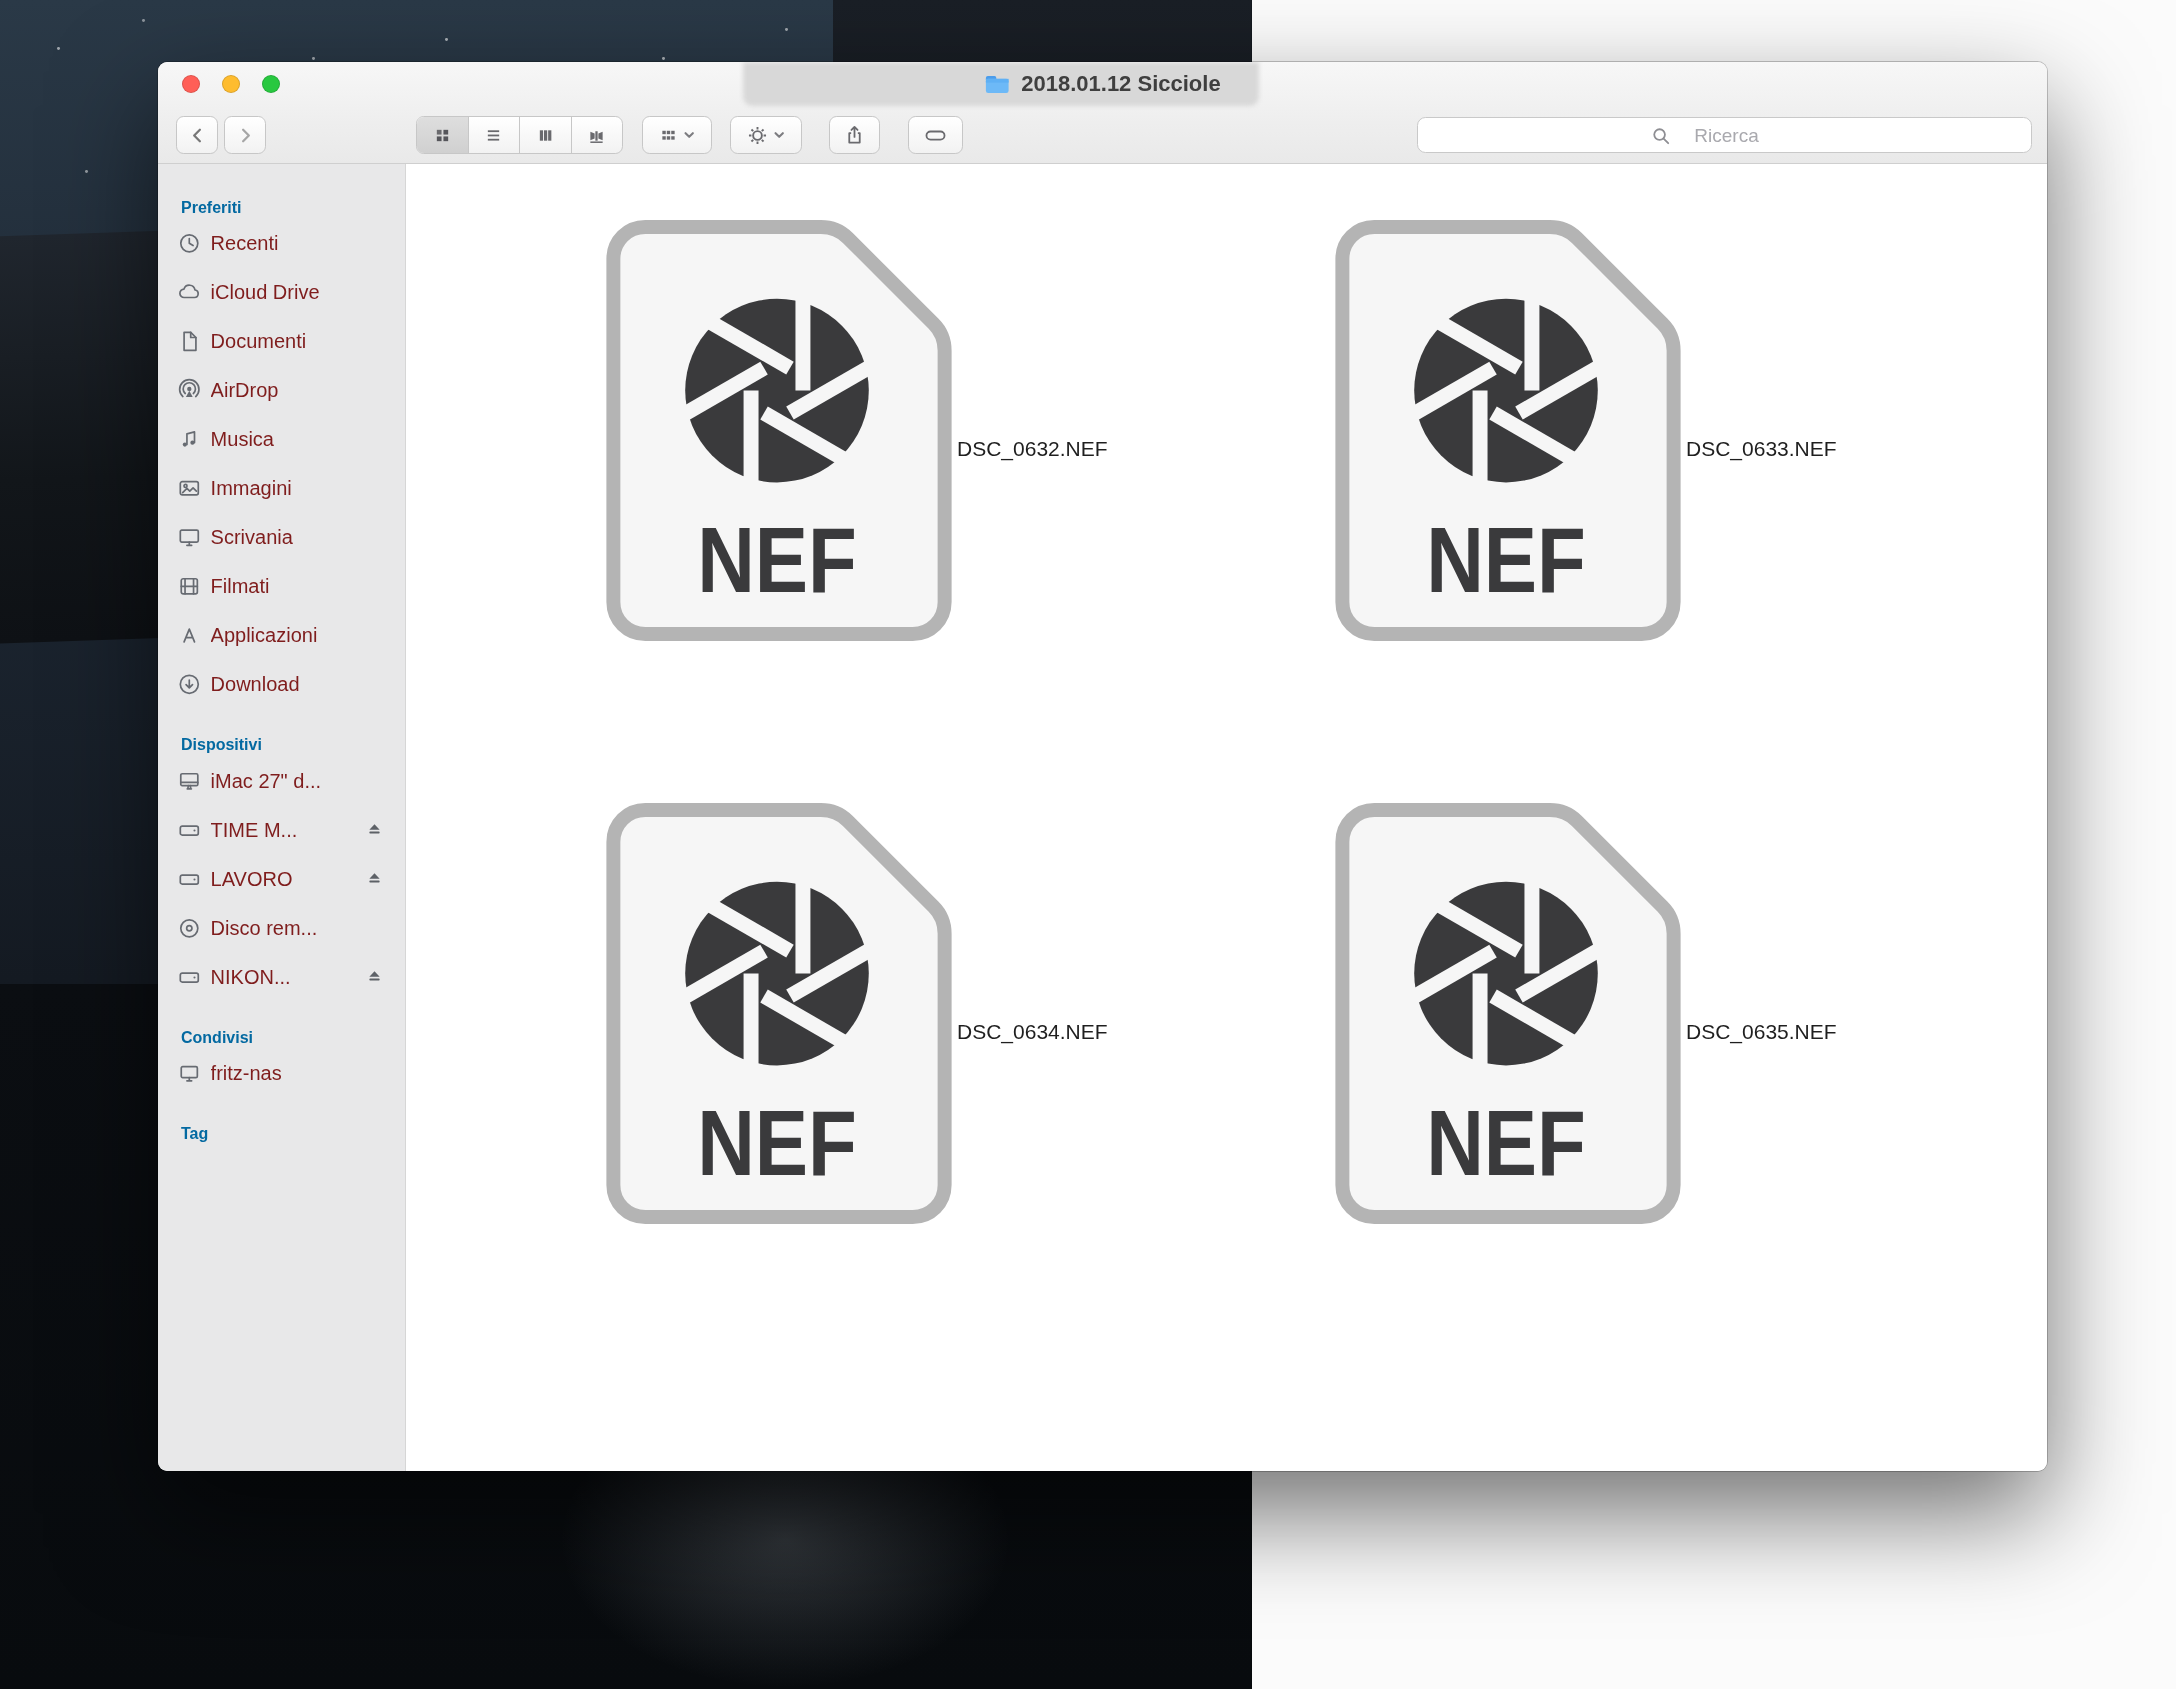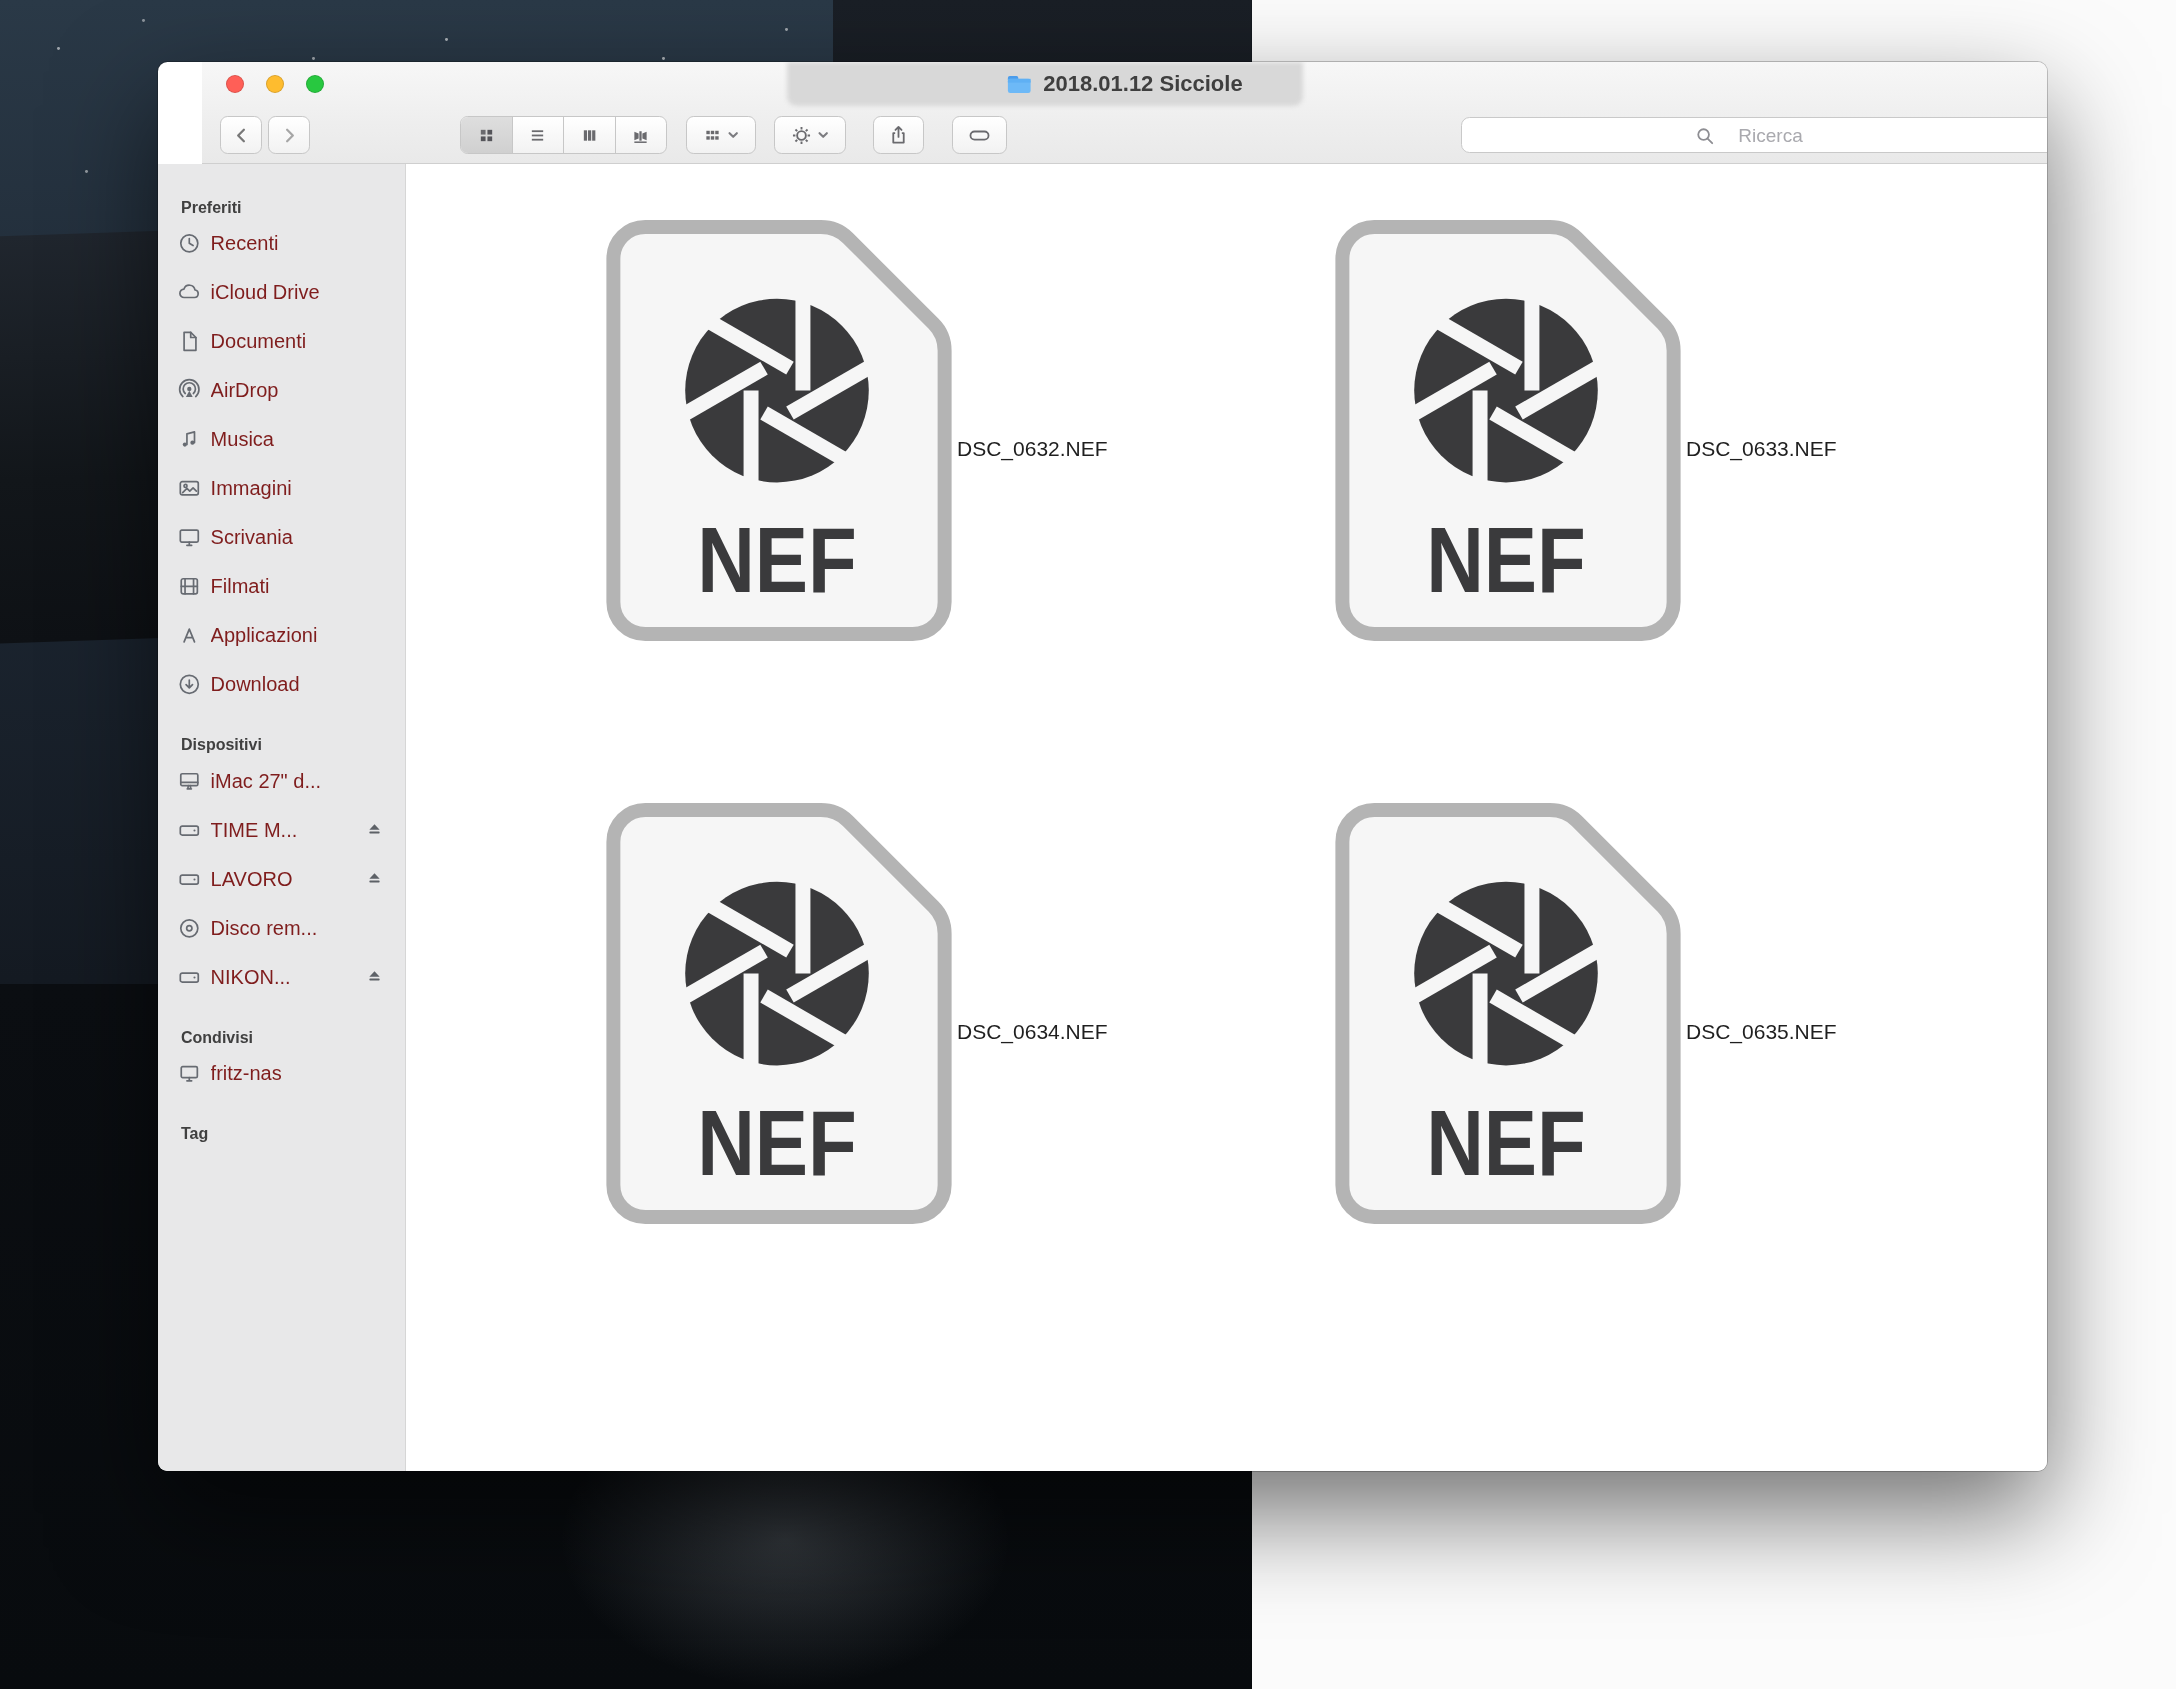--- a/index.html
+++ b/index.html
@@ -40,21 +40,21 @@
   .behind-window{position:absolute;left:1252px;top:0;width:925px;height:1689px;
     background:#fbfbfb;box-shadow:-0.9px 0 0 rgba(0,0,0,.18);}
 
   
   .finder-window{position:absolute;left:158px;top:62px;width:1889px;height:1409px;
     border-radius:9.5px;background:#ffffff;overflow:hidden;
     box-shadow:0 0 0 0.9px rgba(0,0,0,.22),0 43px 104px rgba(0,0,0,.55);}
 
   .chrome{position:absolute;left:0;top:0;right:0;height:102px;
     background:linear-gradient(180deg,#f7f7f7 0%,#eeeeee 60%,#e9e9e9 100%);
-    border-bottom:0.9px solid #cfcfcf;box-sizing:border-box;margin-left:44px;}
+    border-bottom:0.9px solid #cfcfcf;box-sizing:border-box;}
   .vibrancy-blob{position:absolute;left:585px;top:0;width:516px;height:44px;
     background:#d8d8d8;border-radius:0 0 9.5px 9.5px;filter:blur(1.9px);}
 
   .traffic-lights{position:absolute;left:24px;top:13.2px;display:flex;gap:22px;}
   .tl{width:18px;height:18px;border-radius:50%;box-sizing:border-box;border:0.9px solid rgba(0,0,0,.14);}
   .tl.red{background:#ff5f57;}
   .tl.yellow{background:#febc2f;}
   .tl.green{background:#28c840;}
 
   .window-title{position:absolute;left:0;right:0;top:0;height:44px;display:flex;
@@ -81,21 +81,21 @@
     border:0.9px solid #c9c9c9;border-radius:8.5px;background:#ffffff;box-sizing:border-box;}
   .search-field input{width:100%;height:100%;border:none;outline:none;background:transparent;
     text-align:center;font-size:19px;color:#0369a1;font-family:"Liberation Sans", sans-serif;}
   .search-field input::placeholder{color:#a9a9ae;}
   .search-field .mag{position:absolute;left:calc(50% - 74px);top:7.6px;}
 
   
   .sidebar{position:absolute;left:0;top:102px;bottom:0;width:248px;background:#e8e8e9;
     border-right:0.9px solid #d6d6d6;box-sizing:border-box;padding-top:32px;}
   .section-label{height:23px;display:flex;align-items:center;padding-left:23px;
-    font-size:16px;font-weight:bold;color:#404040;margin-top:24.6px;}
+    font-size:16px;font-weight:bold;color:#0369a1;margin-top:24.6px;}
   .section-label.first{margin-top:0;}
   .side-item{height:49px;display:flex;align-items:center;padding:0 21px 0 19px;gap:9px;
     font-size:20px;color:#7f1d1d;cursor:default;}
   .sicon{width:24.6px;height:24.6px;flex:none;display:flex;align-items:center;justify-content:center;}
   .sicon svg{stroke:#676b72;fill:none;stroke-width:1.8;stroke-linecap:round;stroke-linejoin:round;}
   .sicon svg .fill{fill:#676b72;stroke:none;}
   .slabel{white-space:nowrap;overflow:hidden;text-overflow:ellipsis;}
   .eject{margin-left:auto;flex:none;display:flex;}
 
   

